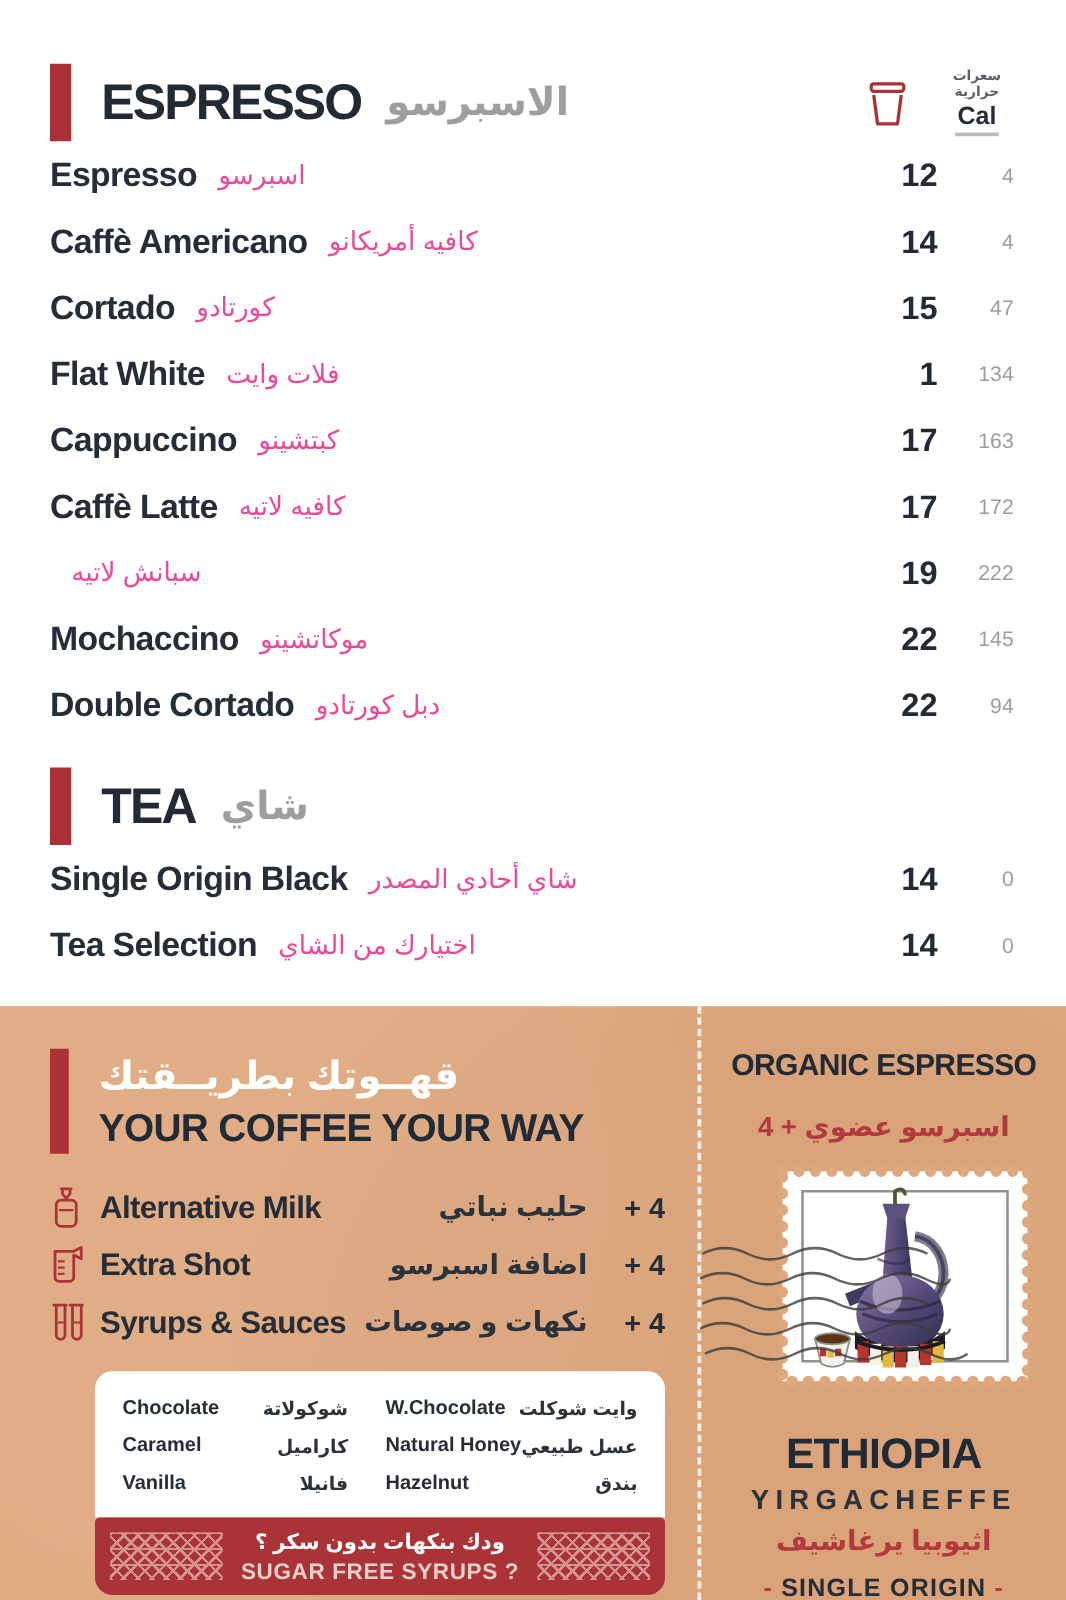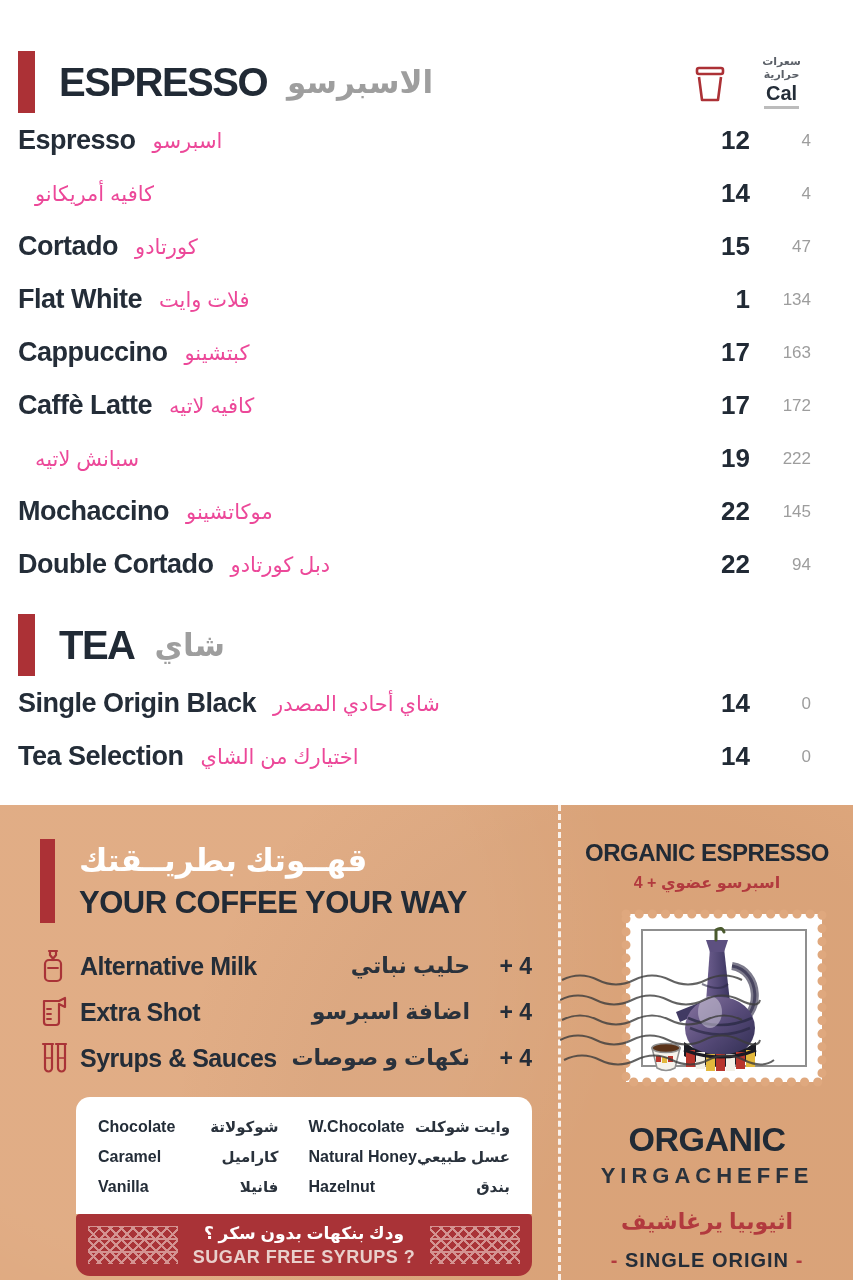--- a/index.html
+++ b/index.html
@@ -7,21 +7,21 @@
   body {
     height: 1280px;
     background: #ffffff;
     font-family: "Liberation Sans", "DejaVu Sans", sans-serif;
     color: #242d38;
     overflow: hidden;
   }
   .page { width: 853px; height: 1280px; position: relative; }
 
   
-  .top { height: 805px; padding: 50px 40px 0 18px; background: #ffffff; }
+  .top { height: 805px; padding: 50px 40px 0 40px; background: #ffffff; }
 
   .sec-head { display: flex; align-items: center; height: 64px; }
   .sec-bar { width: 17px; height: 62px; background: #ac3136; margin-right: 24px; flex: 0 0 auto; }
   .sec-title-en { font-size: 40px; font-weight: 800; letter-spacing: -1.5px; color: #212a35; white-space: nowrap; }
   .sec-title-ar { font-size: 31px; font-weight: 700; color: #9e9e9e; margin-left: 20px; white-space: nowrap; }
 
   .head-right { margin-left: auto; display: flex; align-items: flex-end; gap: 16px; }
   .price-head { width: 48px; display: flex; justify-content: center; }
   .cal-head { width: 63px; text-align: center; }
   .cal-ar { font-size: 11px; color: #5b6068; line-height: 13px; font-weight: 700; }
@@ -79,25 +79,25 @@
     background-image:
       repeating-linear-gradient(0deg, transparent 0 11px, #e3b4af 11px 13px),
       repeating-linear-gradient(45deg, #e3b4af 0 2px, transparent 2px 8px),
       repeating-linear-gradient(-45deg, #e3b4af 0 2px, transparent 2px 8px);
   }
   .sf-center { flex: 0 0 auto; width: 232px; text-align: center; }
   .sf-ar { font-size: 17px; font-weight: 700; color: #ffffff; line-height: 24px; }
   .sf-en { font-size: 18px; font-weight: 700; color: #e9cfcb; letter-spacing: 0.5px; line-height: 22px; }
 
   .og-en { font-size: 24px; font-weight: 800; letter-spacing: -0.5px; color: #212a35; }
-  .og-ar { font-size: 16px; font-weight: 700; color: #b23a3e; margin-top: 6px; direction: rtl; }
+  .og-ar { font-size: 22px; font-weight: 700; color: #b23a3e; margin-top: 22px; direction: rtl; }
   .stamp-wrap { margin-top: 16px; margin-left: -26px; }
   .eth { font-size: 34px; font-weight: 800; letter-spacing: -0.5px; color: #212a35; margin-top: 12px; }
   .yir { font-size: 22px; font-weight: 600; letter-spacing: 5px; color: #2a323c; margin-top: 4px; }
-  .eth-ar { font-size: 22px; font-weight: 700; color: #b23a3e; margin-top: 20px; }
+  .eth-ar { font-size: 22px; font-weight: 700; color: #b23a3e; margin-top: 7px; }
   .origin { margin-top: 14px; font-size: 20px; font-weight: 700; letter-spacing: 1px; color: #242d38; }
   .origin .dash { color: #b23a3e; font-weight: 800; }
 </style>
 </head>
 <body>
 
 <div class="page">
 
   <div class="top">
 
@@ -123,20 +123,21 @@
     </div>
 
     <div>
       <div class="item-row">
         <span class="item-en">Espresso</span>
         <span class="item-ar">اسبرسو</span>
         <span class="item-price">12</span>
         <span class="item-cal">4</span>
       </div>
       <div class="item-row">
+        <span class="item-en">Caffè Americano</span>
         <span class="item-ar">كافيه أمريكانو</span>
         <span class="item-price">14</span>
         <span class="item-cal">4</span>
       </div>
       <div class="item-row">
         <span class="item-en">Cortado</span>
         <span class="item-ar">كورتادو</span>
         <span class="item-price">15</span>
         <span class="item-cal">47</span>
       </div>
@@ -355,19 +356,19 @@
           <g fill="none" stroke="#3c3c3c" stroke-width="2" opacity="0.8">
             <path d="M2 72 q18 -9 36 0 t36 0 t36 0 t36 0 t36 0"></path>
             <path d="M0 92 q18 -9 36 0 t36 0 t36 0 t36 0 t36 0 t20 0"></path>
             <path d="M2 112 q18 -9 36 0 t36 0 t36 0 t36 0 t36 0"></path>
             <path d="M0 132 q18 -9 36 0 t36 0 t36 0 t36 0 t36 0 t20 0"></path>
             <path d="M4 152 q18 -9 36 0 t36 0 t36 0 t36 0 t36 0 t30 0"></path>
           </g>
         </svg>
       </div>
 
-      <div class="eth">ORGANIC</div>
+      <div class="eth">ETHIOPIA</div>
       <div class="yir">YIRGACHEFFE</div>
       <div class="eth-ar">اثيوبيا يرغاشيف</div>
       <div class="origin"><span class="dash">-</span> <span>SINGLE ORIGIN</span> <span class="dash">-</span></div>
     </div>
   </div>
 </div>
 
 </body></html>

